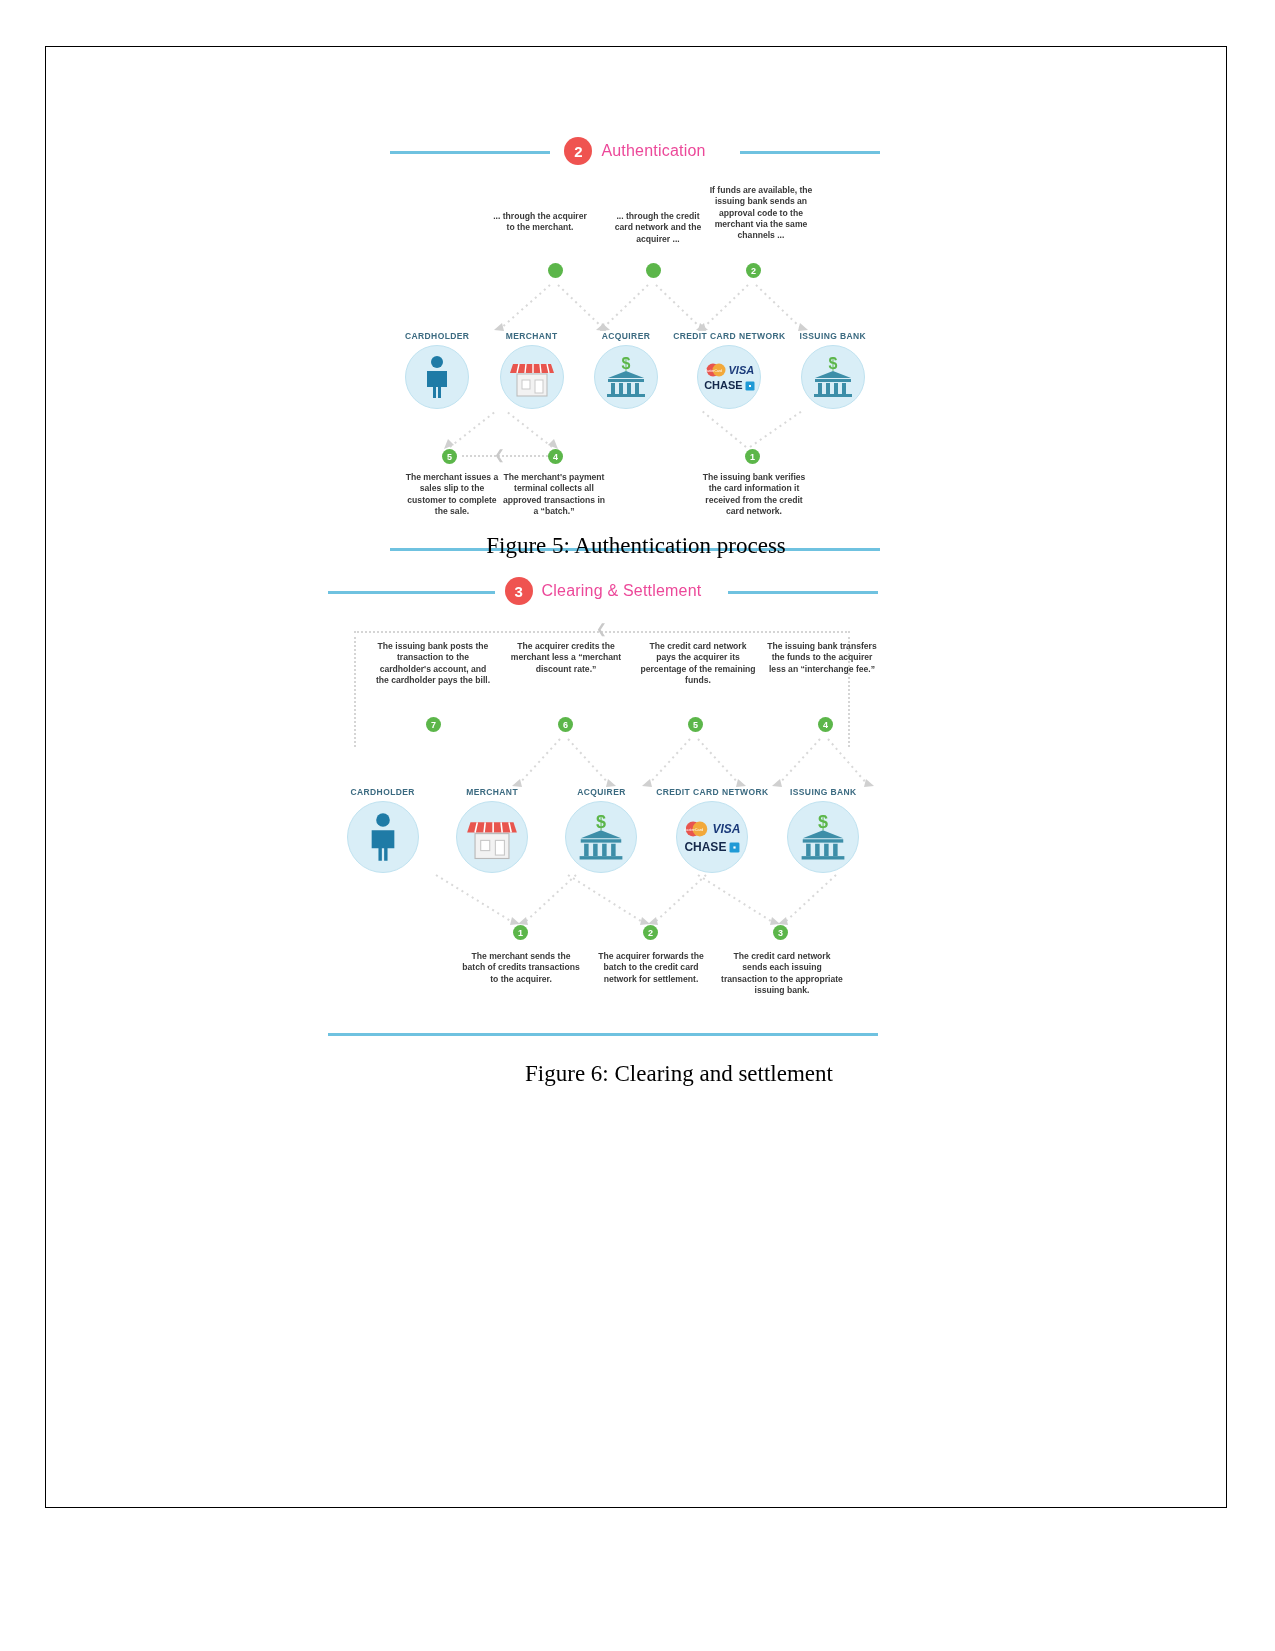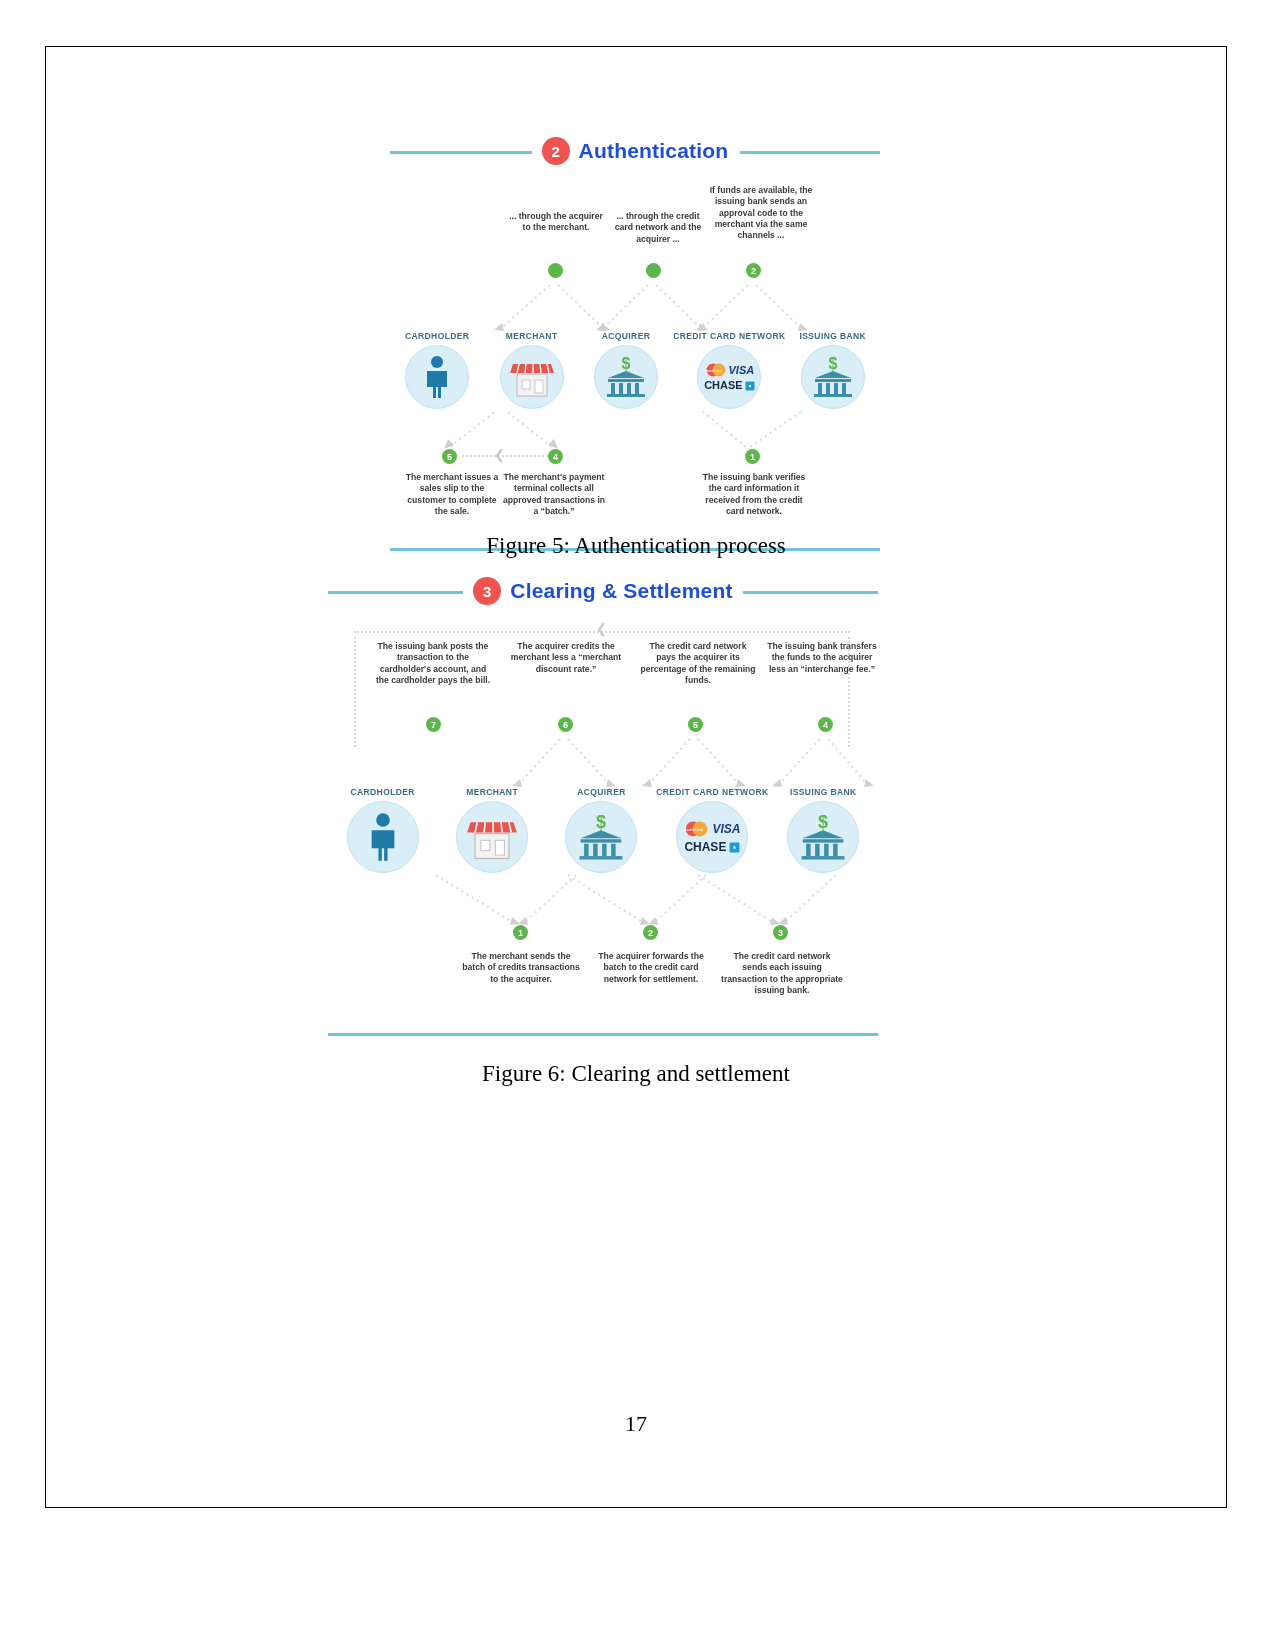--- a/index.html
+++ b/index.html
@@ -9,21 +9,21 @@
   .content{position:absolute;left:45px;top:46px;width:1182px;height:1462px;box-sizing:border-box;}
 
   
   .info{position:relative;font-family:"Liberation Sans",sans-serif;}
   .hdr{position:relative;height:40px;display:flex;align-items:center;justify-content:center;}
   .hdr .rule{position:absolute;top:50%;height:3px;background:#6fc2e0;}
   .hdr .rule.left{left:0;}
   .hdr .rule.right{right:0;}
   .hdr .badge{position:relative;z-index:2;width:28px;height:28px;border-radius:50%;background:#ef5350;color:#fff;
        font-weight:bold;font-size:15px;display:flex;align-items:center;justify-content:center;}
-  .hdr .htitle{position:relative;z-index:2;margin-left:9px;color:#1d4ed8;font-size:21px;font-weight:bold;letter-spacing:.2px;}
+  .hdr .htitle{position:relative;z-index:2;margin-left:9px;color:#ec4899;font-size:16px;font-weight:normal;letter-spacing:.2px;}
   .hdr .hwrap{position:relative;z-index:2;display:flex;align-items:center;background:#fff;padding:0 10px;}
 
   .footrule{height:3px;background:#6fc2e0;}
 
   .caption{text-align:center;font-family:"Liberation Serif",serif;font-size:23px;color:#000;}
 
   
   .nodes{position:relative;display:flex;justify-content:center;}
   .node{width:118px;text-align:center;}
   .node .nlabel{font-size:8.5px;font-weight:bold;color:#3b6a80;letter-spacing:.4px;margin-bottom:4px;white-space:nowrap;}
@@ -51,21 +51,21 @@
       <div class="hdr">
         <div class="rule left" style="width:160px;"></div>
         <div class="rule right" style="width:140px;"></div>
         <div class="hwrap">
           <div class="badge">2</div>
           <div class="htitle">Authentication</div>
         </div>
       </div>
 
       <div style="position:relative;height:78px;margin-top:14px;">
-        <div class="stxt" style="position:absolute;left:116px;top:26px;width:100px;">... through the acquirer to the merchant.</div>
+        <div class="stxt" style="position:absolute;left:100px;top:26px;width:100px;">... through the acquirer to the merchant.</div>
         <div class="stxt" style="position:absolute;left:218px;top:26px;width:100px;">... through the credit card network and the acquirer ...</div>
         <div class="stxt" style="position:absolute;left:316px;top:0px;width:110px;">If funds are available, the issuing bank sends an approval code to the merchant via the same channels ...</div>
       </div>
 
       <div style="position:relative;height:20px;">
         <div class="dot plain" style="position:absolute;left:158px;"></div>
         <div class="dot plain" style="position:absolute;left:256px;"></div>
         <div class="dot" style="position:absolute;left:356px;">2</div>
       </div>
 
@@ -378,18 +378,17 @@
 
       <div style="position:relative;height:82px;margin-top:6px;">
         <div class="stxt" style="position:absolute;left:134px;width:118px;">The merchant sends the batch of credits transactions to the acquirer.</div>
         <div class="stxt" style="position:absolute;left:264px;width:118px;">The acquirer forwards the batch to the credit card network for settlement.</div>
         <div class="stxt" style="position:absolute;left:392px;width:124px;">The credit card network sends each issuing transaction to the appropriate issuing bank.</div>
       </div>
 
       <div class="footrule"></div>
     </div>
 
-    <div class="caption" style="position:absolute;left:0;top:1015px;width:1182px;">Figure 6: Clearing and settlement</div>
-
-    <div style="position:absolute;left:0;top:1365px;width:1182px;text-align:center;font-size:22px;font-family:'Liberation Serif',serif;">17</div>
+    <div class="caption" style="position:absolute;left:0;top:1015px;width:1182px;padding-left:43px;">Figure 6: Clearing and settlement</div>
+
 
   </div>
 </div>
 
 </body></html>

